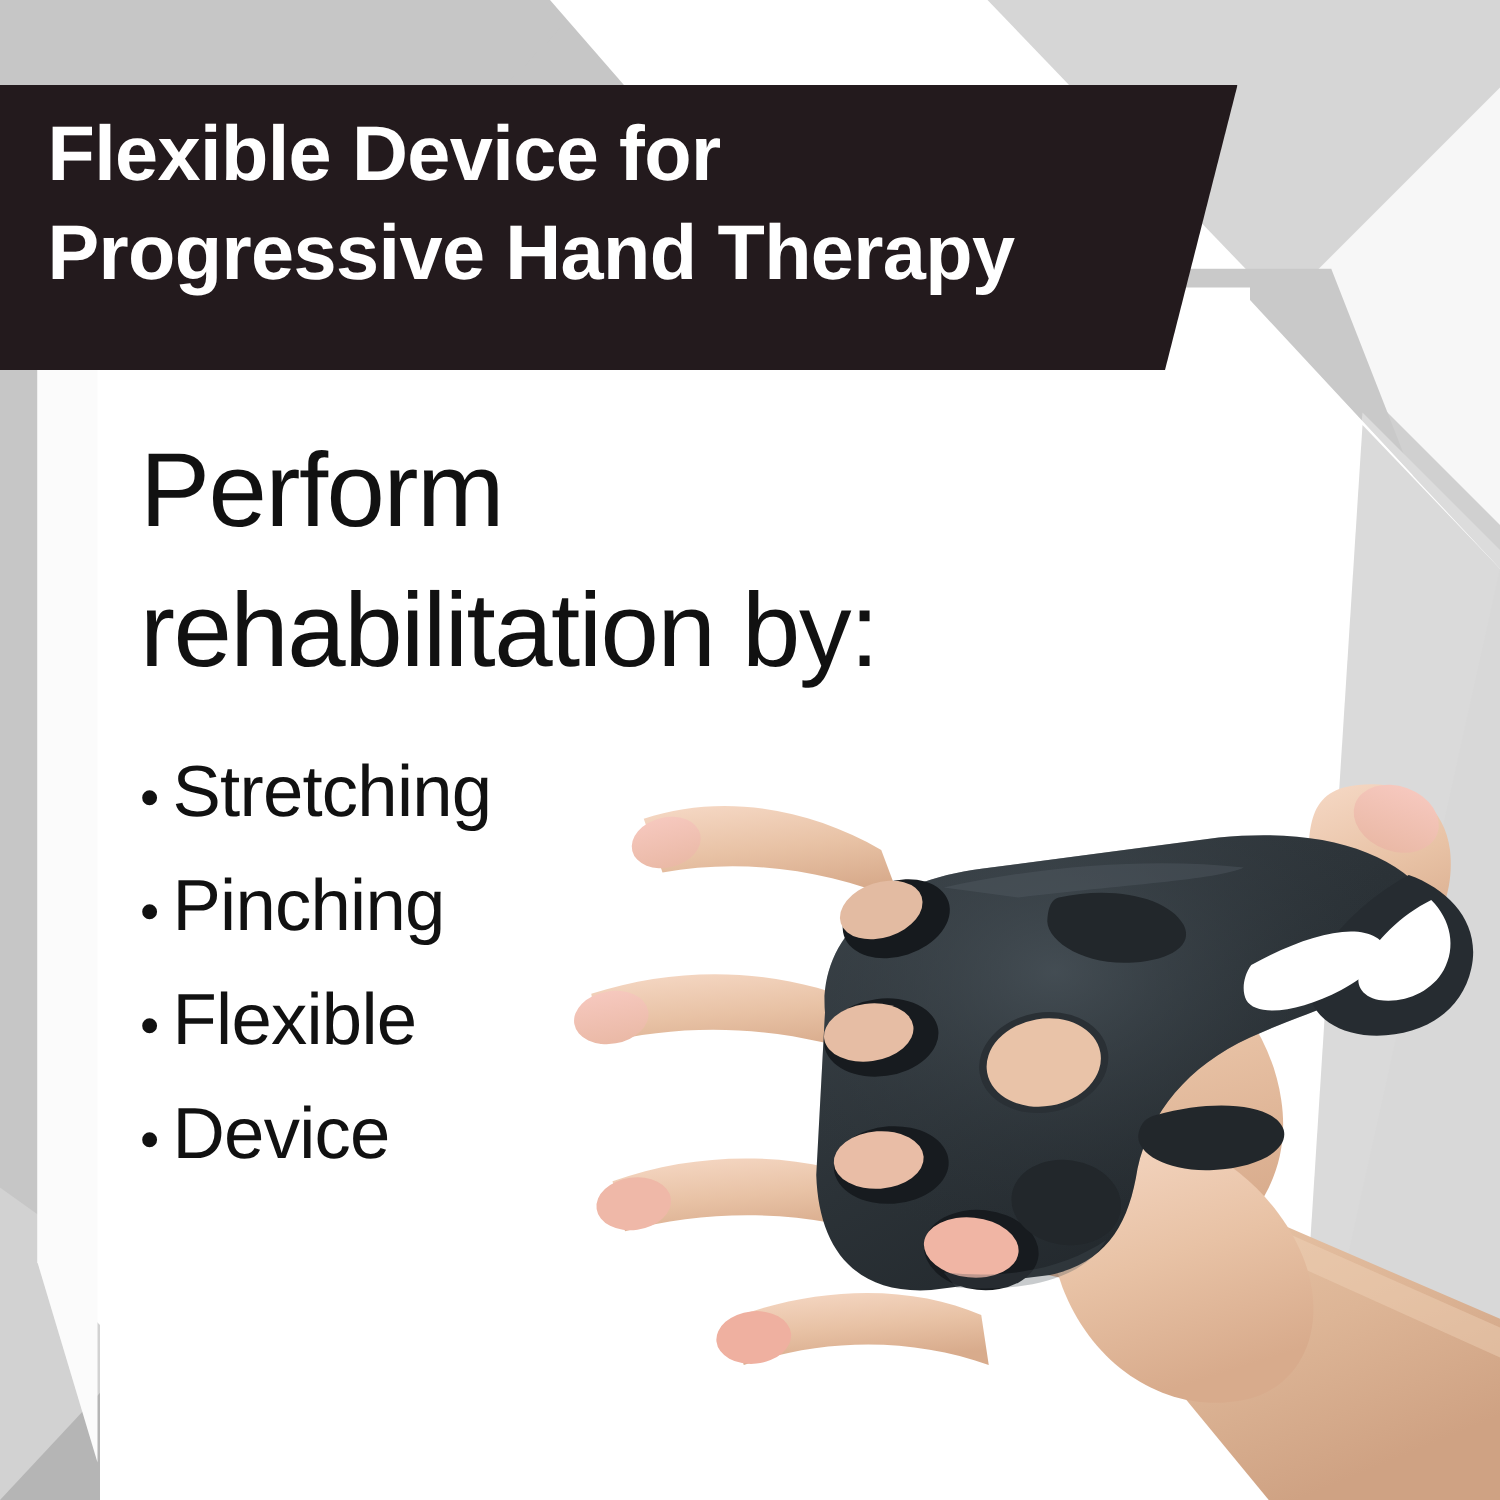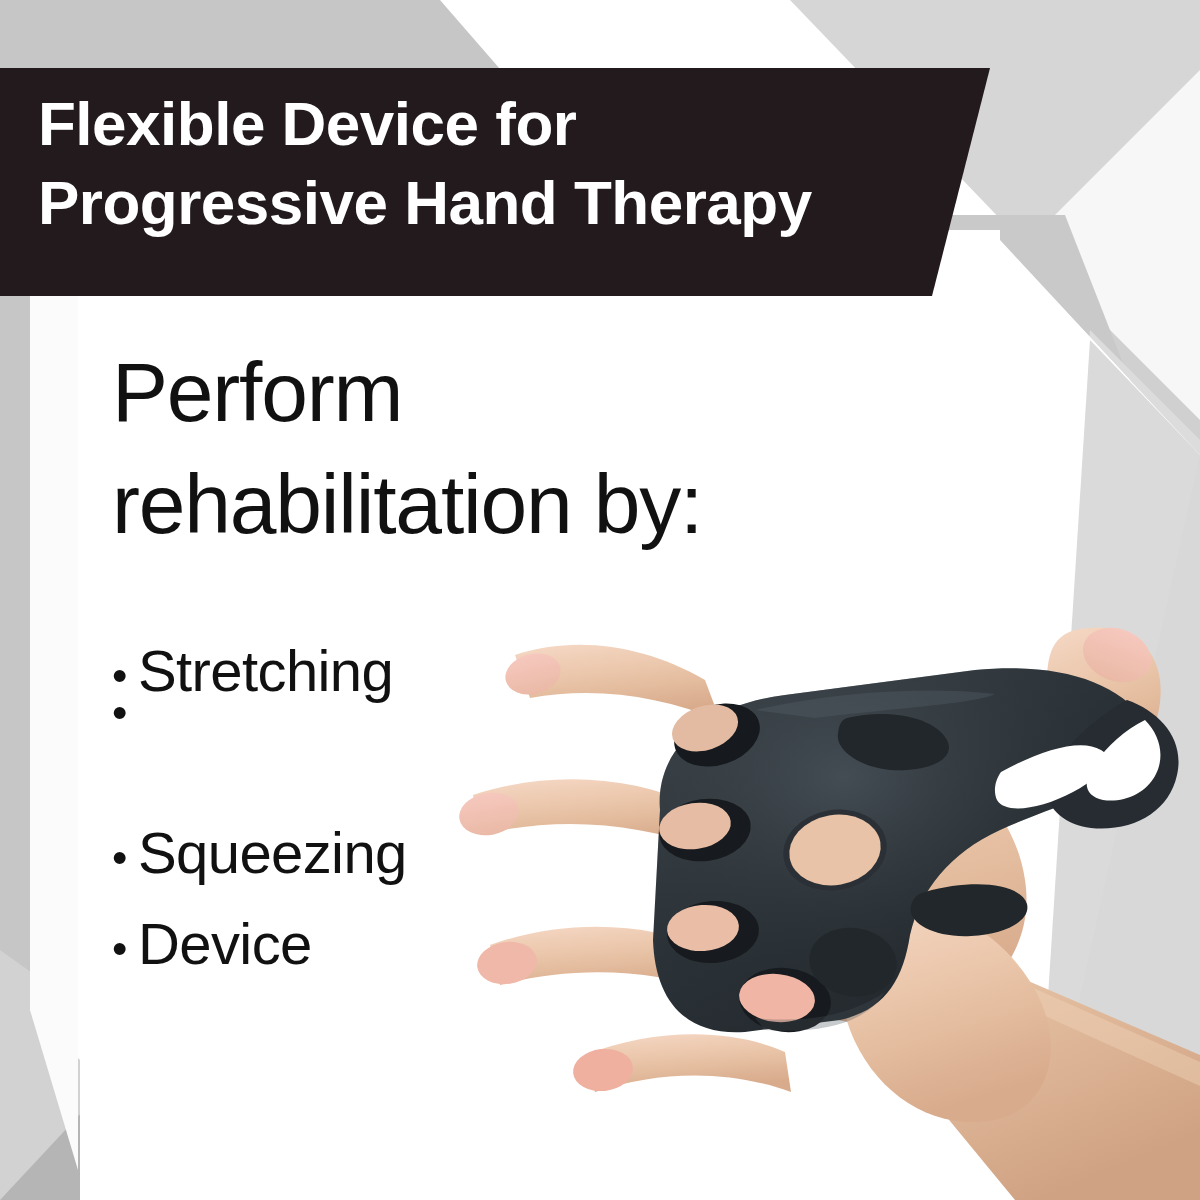--- a/index.html
+++ b/index.html
@@ -91,21 +91,20 @@
   #benefit-list li .bullet-dot {
     width: 26px;
     flex: 0 0 26px;
     color: #111111;
     font-size: 44px;
     line-height: 1;
     text-align: left;
   }
   #benefit-list li .bullet-label {
     white-space: nowrap;
-    margin-top: 37px;
   }
 
   
   #product-photo {
     position: absolute;
     left: 455px;
     top: 600px;
     width: 745px;
     height: 600px;
     z-index: 4;
@@ -167,24 +166,25 @@
 Progressive Hand Therapy</div>
   </div>
 
   <ul id="benefit-list">
     <li>
       <span class="bullet-dot">•</span>
       <span class="bullet-label">Stretching</span>
     </li>
     <li>
       <span class="bullet-dot">•</span>
+      <span class="bullet-label">Pinching</span>
     </li>
     <li>
       <span class="bullet-dot">•</span>
-      <span class="bullet-label">Squeezing</span>
+      <span class="bullet-label">Flexible</span>
     </li>
     <li>
       <span class="bullet-dot">•</span>
       <span class="bullet-label">Device</span>
     </li>
   </ul>
 
   <svg id="product-photo" viewBox="0 0 745 600">
     <defs>
       <linearGradient id="skinGrad" x1="0" y1="0" x2="0.3" y2="1">

